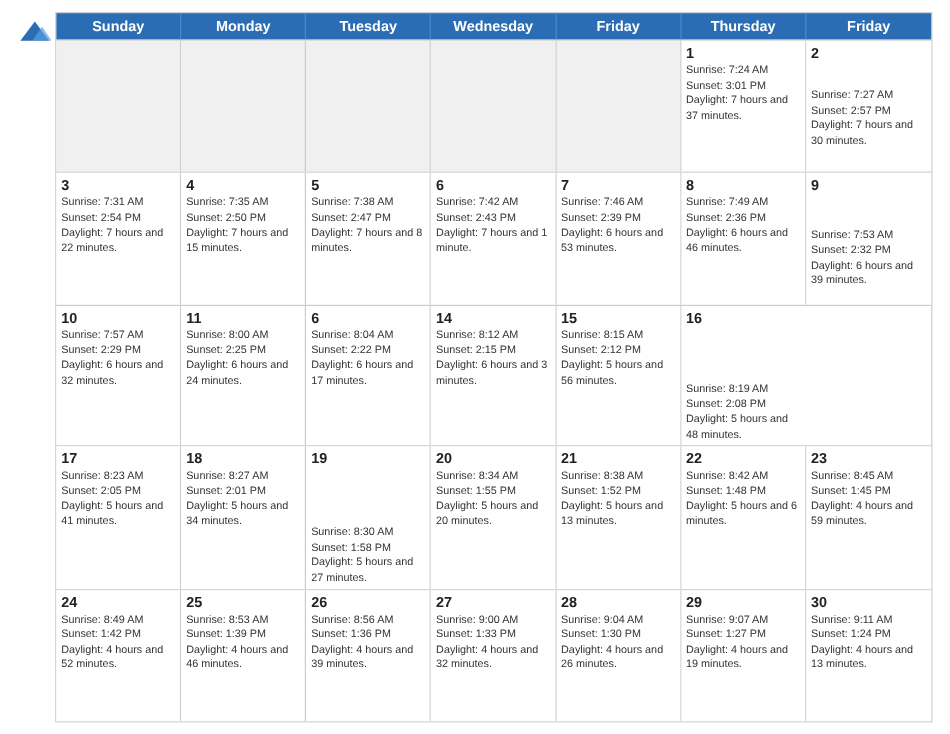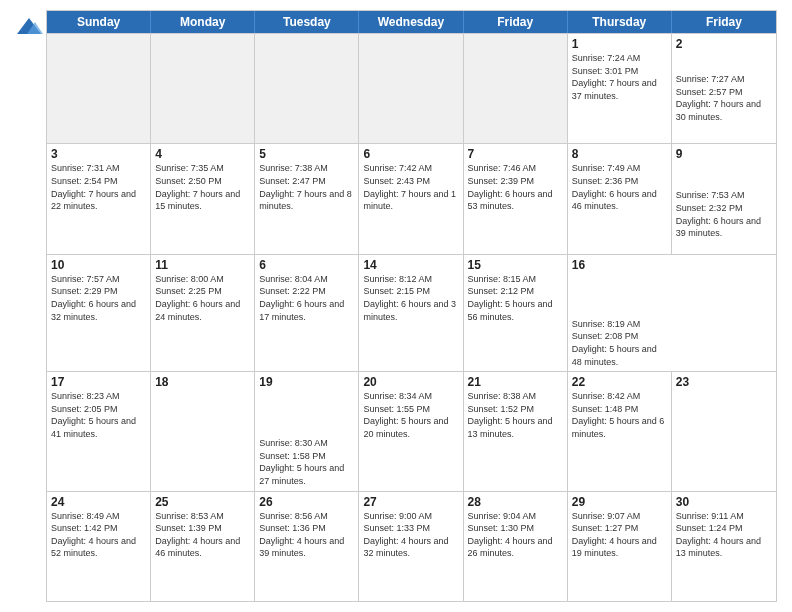--- a/index.html
+++ b/index.html
@@ -253,20 +253,23 @@
         </div>
         <div class="cal-row">
           <div class="cal-cell">
             <span class="day-number">17</span>
             <div class="day-info" style="white-space: pre-line;">Sunrise: 8:23 AM
 Sunset: 2:05 PM
 Daylight: 5 hours and 41 minutes.</div>
           </div>
           <div class="cal-cell">
             <span class="day-number">18</span>
+            <div class="day-info" style="white-space: pre-line;">Sunrise: 8:27 AM
+Sunset: 2:01 PM
+Daylight: 5 hours and 34 minutes.</div>
           </div>
           <div class="cal-cell">
             <span class="day-number">19</span>
             <div class="day-info" style="white-space: pre-line; margin-top: 48px;">Sunrise: 8:30 AM
 Sunset: 1:58 PM
 Daylight: 5 hours and 27 minutes.</div>
           </div>
           <div class="cal-cell">
             <span class="day-number">20</span>
             <div class="day-info" style="white-space: pre-line;">Sunrise: 8:34 AM
@@ -280,20 +283,23 @@
 Daylight: 5 hours and 13 minutes.</div>
           </div>
           <div class="cal-cell">
             <span class="day-number">22</span>
             <div class="day-info" style="white-space: pre-line;">Sunrise: 8:42 AM
 Sunset: 1:48 PM
 Daylight: 5 hours and 6 minutes.</div>
           </div>
           <div class="cal-cell">
             <span class="day-number">23</span>
+            <div class="day-info" style="white-space: pre-line;">Sunrise: 8:45 AM
+Sunset: 1:45 PM
+Daylight: 4 hours and 59 minutes.</div>
           </div>
         </div>
         <div class="cal-row">
           <div class="cal-cell">
             <span class="day-number">24</span>
             <div class="day-info" style="white-space: pre-line;">Sunrise: 8:49 AM
 Sunset: 1:42 PM
 Daylight: 4 hours and 52 minutes.</div>
           </div>
           <div class="cal-cell">

